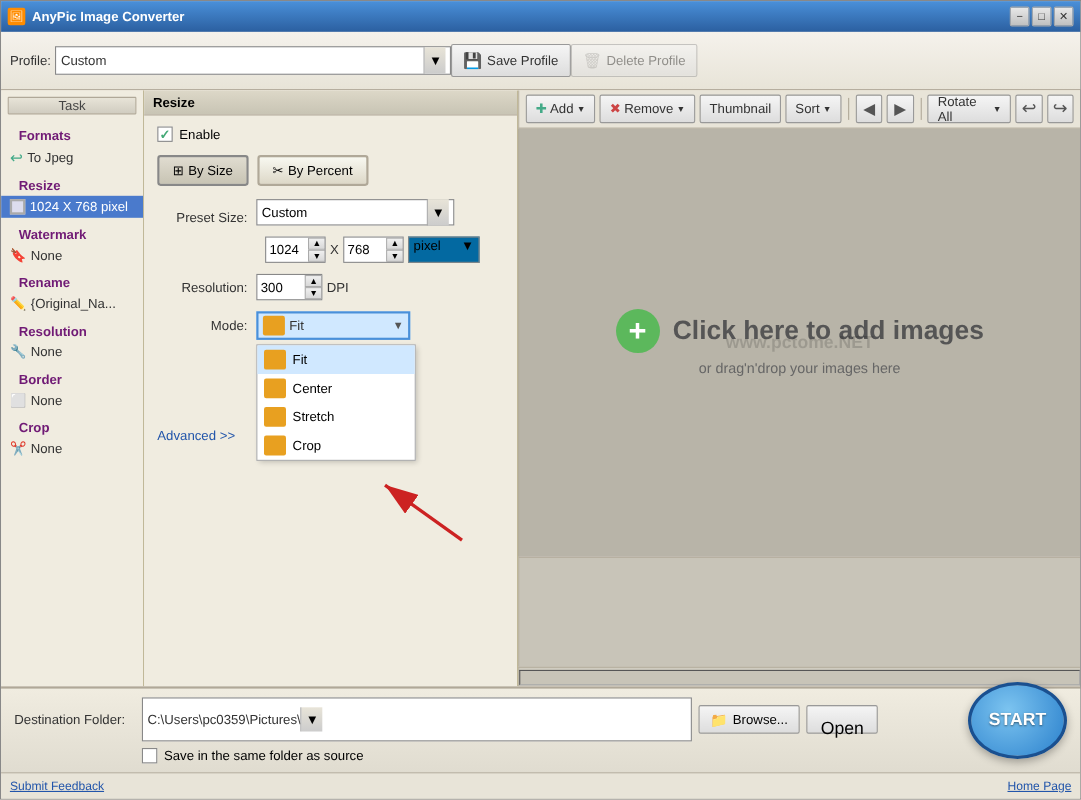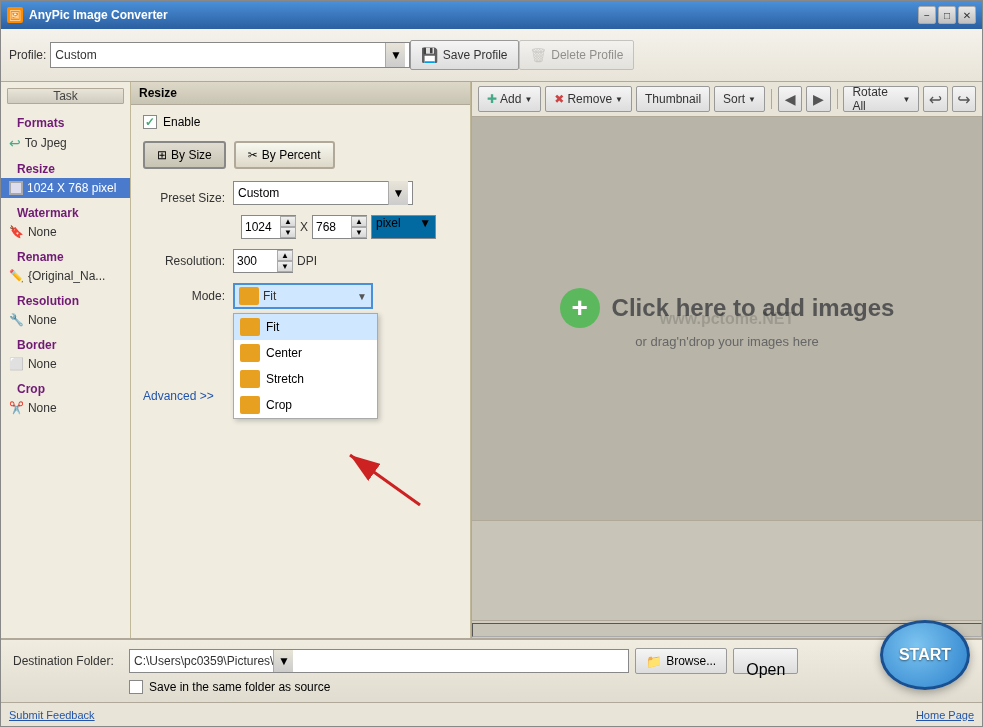--- a/index.html
+++ b/index.html
@@ -110,21 +110,21 @@
 
     
     .scroll-area { height: 18px; background: #d0ccc0; border-top: 1px solid #b0a898; border-left: 1px solid #b0a898; display: flex; align-items: center; }
     .scroll-track { flex: 1; height: 14px; background: #c8c4b8; border: 1px inset #aaa; }
 
     
     .convert-bar { background: linear-gradient(to bottom, #f0ece0, #e0dcd0); border-top: 2px solid #b0a898; padding: 8px 12px; flex-shrink: 0; }
     .convert-title { font-weight: bold; font-size: 12px; margin-bottom: 8px; }
     .convert-row { display: flex; align-items: center; gap: 6px; margin-bottom: 6px; }
     .dest-label { font-size: 12px; color: #333; width: 110px; }
-    .dest-input { flex: 1; height: 24px; border: 1px solid #888; background: white; display: flex; align-items: center; padding: 0 4px; }
+    .dest-input { flex: 1; height: 40px; border: 1px solid #888; background: white; display: flex; align-items: center; padding: 0 4px; }
     .dest-input-text { font-size: 12px; color: #333; }
     .dest-input-arrow { width: 20px; height: 22px; background: linear-gradient(to bottom, #e8e4d8, #ccc); border-left: 1px solid #aaa; display: flex; align-items: center; justify-content: center; cursor: pointer; }
     .browse-btn { height: 26px; padding: 0 10px; background: linear-gradient(to bottom, #f5f5f5, #ddd); border: 1px solid #999; border-radius: 2px; cursor: pointer; display: flex; align-items: center; gap: 4px; font-size: 12px; }
     .open-btn { height: 26px; padding: 12px 12px; background: linear-gradient(to bottom, #f5f5f5, #ddd); border: 1px solid #999; border-radius: 2px; cursor: pointer; font-size: 16px; }
     .same-folder-row { display: flex; align-items: center; gap: 6px; margin-left: 116px; }
     .start-btn { width: 90px; height: 70px; background: radial-gradient(circle at 40% 35%, #7cc4f0, #2a80cc); border: 3px solid #1a5090; border-radius: 50%; display: flex; align-items: center; justify-content: center; cursor: pointer; color: white; font-size: 16px; font-weight: bold; text-shadow: 0 1px 2px rgba(0,0,0,0.5); box-shadow: 0 3px 8px rgba(0,0,0,0.3); }
     .start-btn-wrapper { position: absolute; right: 12px; bottom: 12px; }
 
     
     .status-bar { background: #e8e4d8; border-top: 1px solid #b0a898; height: 24px; display: flex; align-items: center; padding: 0 8px; justify-content: space-between; flex-shrink: 0; }

